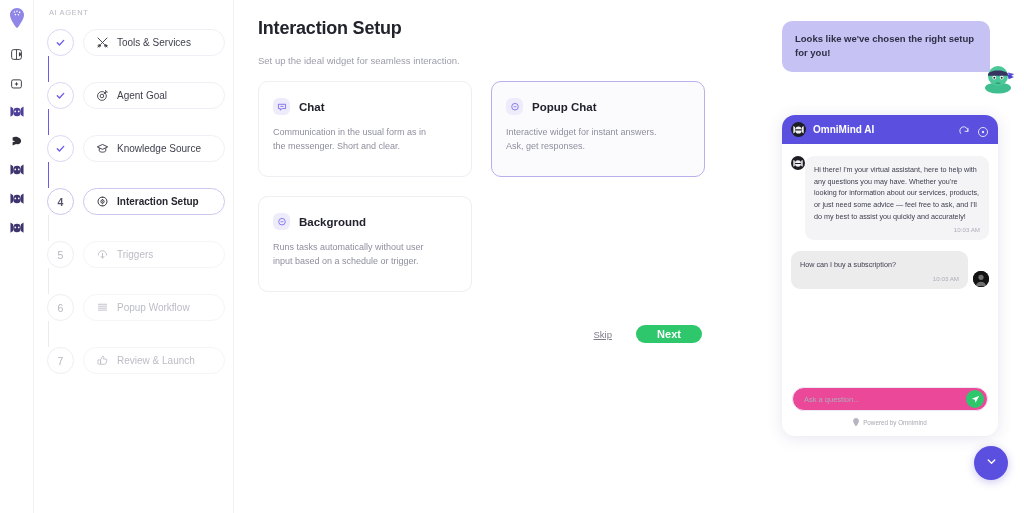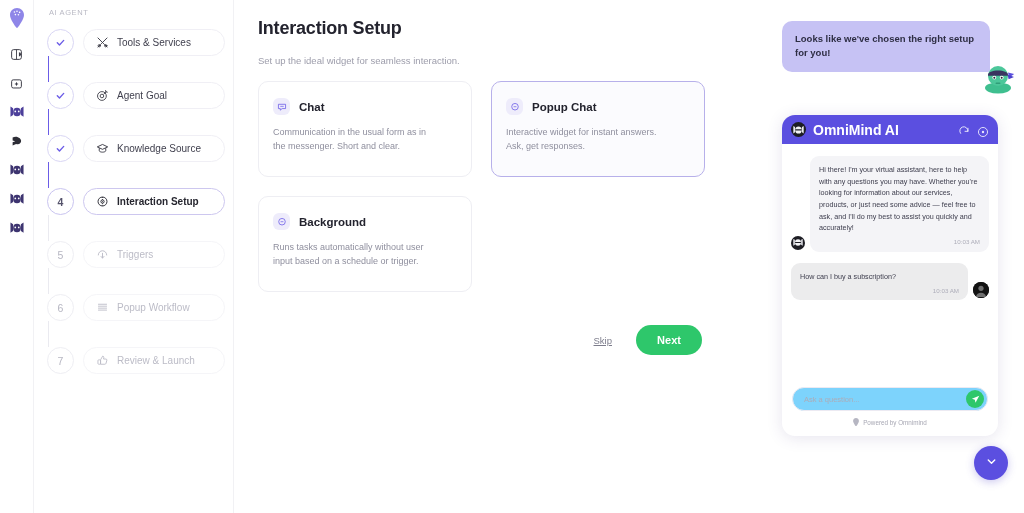--- a/index.html
+++ b/index.html
@@ -99,21 +99,21 @@
   .card-title { font-size: 11.5px; font-weight: 700; color: #23232e; }
   .card-desc { margin-top: 11px; font-size: 9px; line-height: 1.55; color: #8f8f9e; }
 
   .actions {
     position: absolute; right: 322px; top: 325px;
     display: flex; align-items: center; gap: 24px;
   }
   .skip { font-size: 9.5px; color: #7d7d8c; text-decoration: underline; cursor: pointer; }
   .next {
     background: #2ec76b; color: #fff; border: none;
-    border-radius: 17px; width: 66px; height: 30px;
+    border-radius: 17px; width: 66px; height: 18px;
     font-size: 11px; font-weight: 600; cursor: pointer;
     font-family: "Liberation Sans", sans-serif;
   }
 
   
   .preview { position: absolute; right: 0; top: 0; width: 256px; height: 513px; }
 
   .tip-row { position: absolute; left: 14px; top: 21px; width: 232px; }
   .tip {
     width: 208px; background: #c6c2f4; border-radius: 10px 10px 2px 10px;
@@ -128,44 +128,44 @@
     background: #fff; border-radius: 13px;
     box-shadow: 0 2px 16px rgba(60,50,120,.13);
     overflow: hidden;
   }
   .w-head {
     height: 29px; background: #5b4fe0; display: flex; align-items: center;
     padding: 0 9px; gap: 7px;
   }
   .w-avatar { width: 15px; height: 15px; border-radius: 50%; background: #1d1d24; flex: 0 0 15px;
     display: flex; align-items: center; justify-content: center; }
-  .w-name { font-size: 14px; color: #fff; font-weight: 600; flex: 1; }
+  .w-name { font-size: 10px; color: #fff; font-weight: 600; flex: 1; }
   .w-hicon { width: 12px; height: 12px; opacity: .85; }
 
   .w-body { padding: 12px 9px 0 9px; height: 246px; }
-  .msg-bot { display: flex; align-items: flex-end; gap: 5px; }
+  .msg-bot { display: flex; align-items: flex-start; }
   .bot-av { width: 14px; height: 14px; border-radius: 50%; background: #1d1d24; flex: 0 0 14px;
     display:flex; align-items:center; justify-content:center; margin-bottom: 2px; }
   .bubble-bot {
     background: #f4f4f7; border-radius: 9px; padding: 8px 9px 5px 9px;
     font-size: 7.2px; line-height: 1.62; color: #3c3c4c; flex: 1;
   }
   .stamp { font-size: 6.2px; color: #adadb9; text-align: right; margin-top: 3px; }
   .msg-user { display: flex; align-items: flex-end; gap: 5px; margin-top: 11px; }
   .bubble-user {
     background: #ececed; border-radius: 9px; padding: 8px 9px 5px 9px;
     font-size: 7.2px; line-height: 1.6; color: #3c3c4c; flex: 1;
   }
   .user-av { width: 16px; height: 16px; border-radius: 50%; background: #111; flex: 0 0 16px;
     display:flex; align-items:center; justify-content:center; margin-bottom: 2px; }
 
   .w-foot { position: absolute; bottom: 0; left: 0; right: 0; padding: 0 10px 9px 10px; }
   .inputbar {
     height: 24px; border: 1px solid #eceaf2; border-radius: 13px;
-    display: flex; align-items: center; padding: 0 3px 0 11px; background: #7dd3fc; gap: 35px;
+    display: flex; align-items: center; padding: 0 3px 0 11px; background: #ec4899; gap: 35px;
   }
   .inputbar input {
     flex: 1; border: none; outline: none; font-size: 7.5px; color: #3c3c4c;
     background: transparent; font-family: "Liberation Sans", sans-serif;
   }
   .inputbar input::placeholder { color: #acacb8; }
   .send {
     width: 18px; height: 18px; border-radius: 50%; background: #2ec76b;
     display: flex; align-items: center; justify-content: center; border: none; cursor: pointer;
     flex: 0 0 18px;

